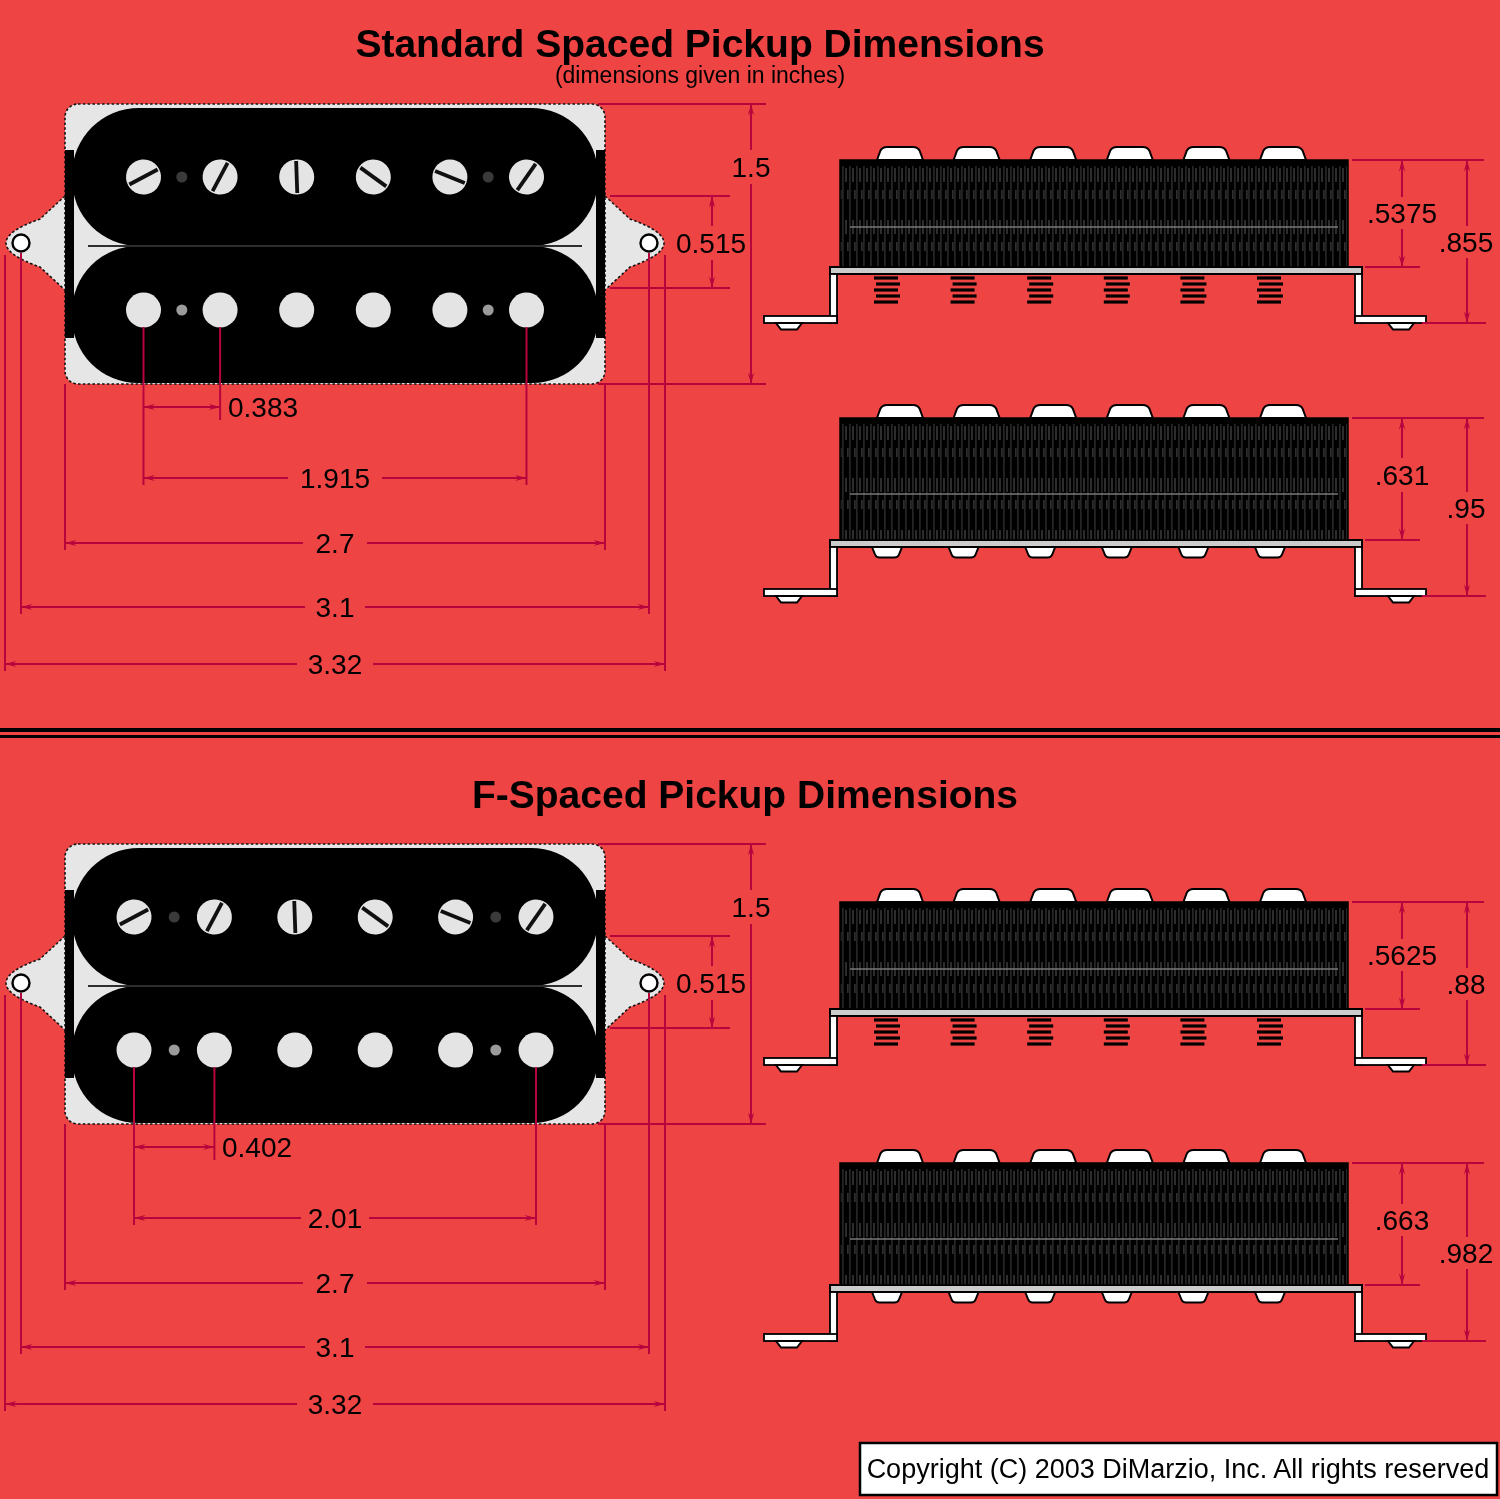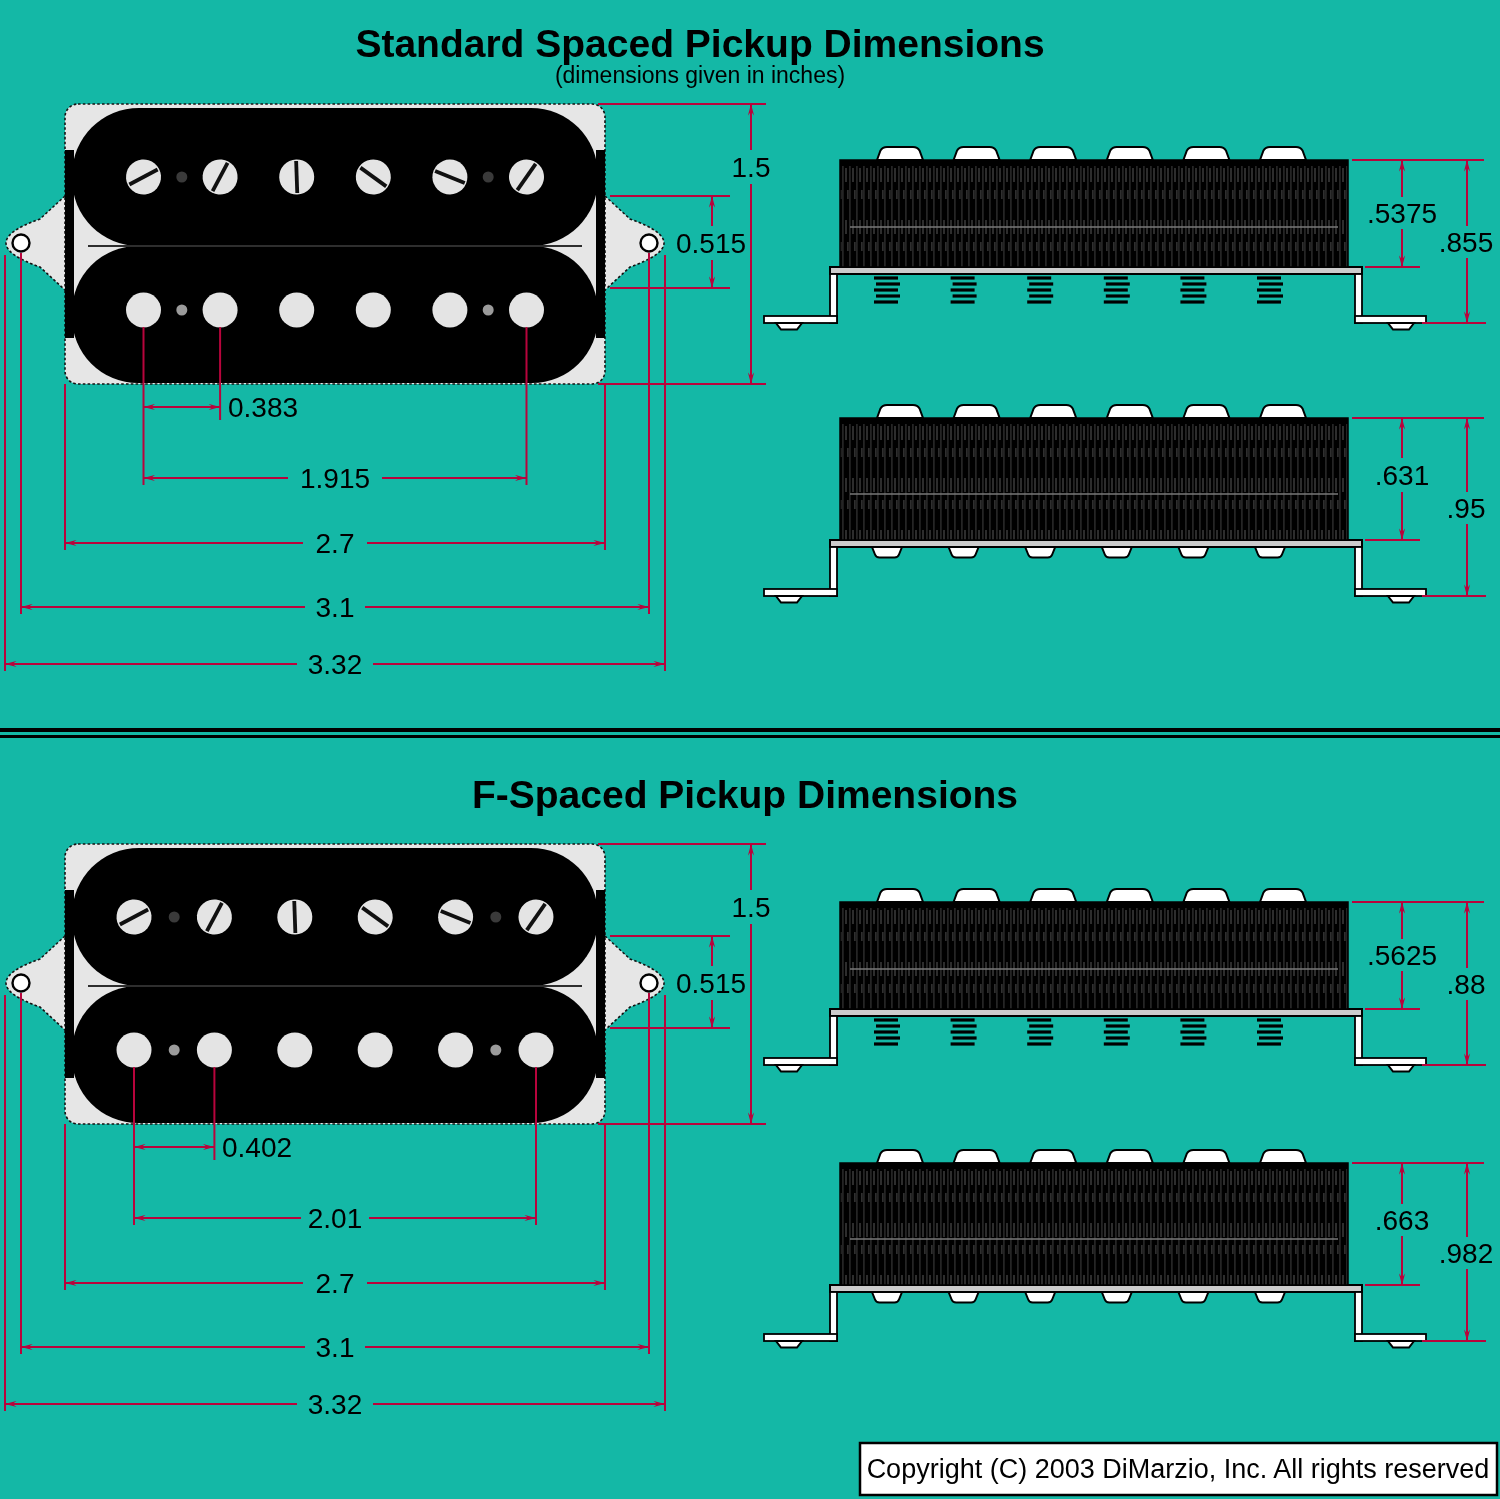--- a/index.html
+++ b/index.html
@@ -1,16 +1,16 @@
 <!DOCTYPE html>
 <html style="--dimension_line: #b8043c; --plate_gray: #e6e6e6; --pickup_black: #000000;"><head>
 <meta charset="utf-8">
 <style>
   html,body{margin:0;padding:0;background:#fff;}
-  .page{width:1500px;height:1499px;position:relative;background:#14b8a6;}
+  .page{width:1500px;height:1499px;position:relative;background:#ef4444;}
   svg{display:block;}
   .title{font:bold 39px "Liberation Sans", sans-serif; fill:#000;}
   .subtitle{font:23px "Liberation Sans", sans-serif; fill:#000;}
   .lbl{font:28px "Liberation Sans", sans-serif; fill:#000;}
   .cpy{font:27px "Liberation Sans", sans-serif; fill:#000;}
   .dim line{stroke:var(--dimension_line,#b8043c);stroke-width:2;fill:none;}
   .plate{fill:var(--plate_gray,#e6e6e6);stroke:#141414;stroke-width:1.6;stroke-dasharray:2.6 2.2;}
   .coil{fill:var(--pickup_black,#000);}
   .earhole{fill:#fff;stroke:#000;stroke-width:2.4;}
   .metal{fill:#fff;stroke:#000;stroke-width:1.8;}

